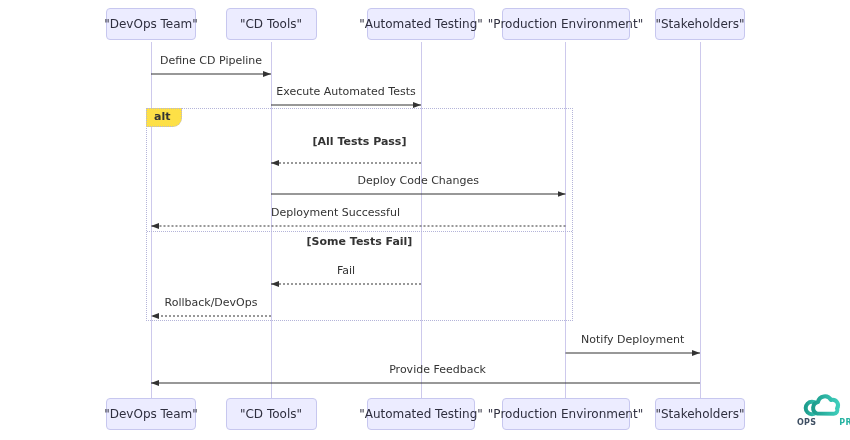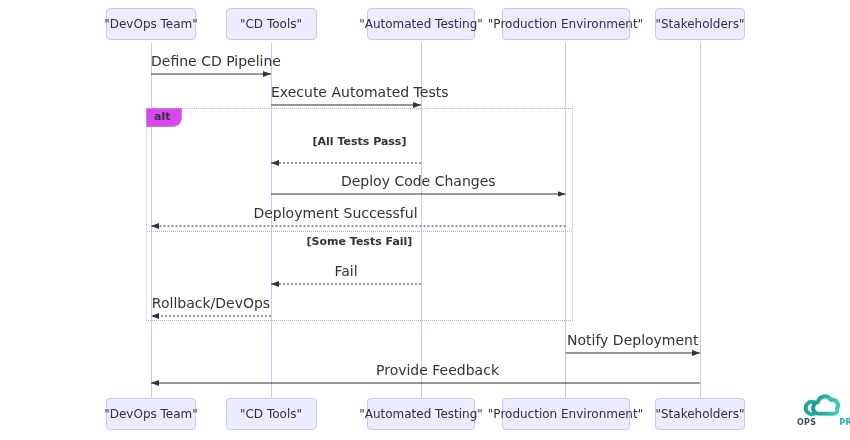--- a/index.html
+++ b/index.html
@@ -29,21 +29,21 @@
   .lifeline {
     position: absolute;
     width: 1px;
     background: #cdc9ec;
   }
   .msg-label {
     position: absolute;
     height: 16px;
     line-height: 16px;
     text-align: center;
-    font-size: 14px;
+    font-size: 11px;
     color: #333333;
     white-space: nowrap;
   }
   #arrow-svg {
     position: absolute;
     left: 0; top: 0;
     width: 850px; height: 440px;
     pointer-events: none;
   }
   .msg-line { stroke: #333333; stroke-width: 1.2; fill: none; }
@@ -51,21 +51,21 @@
   .alt-frame {
     position: absolute;
     left: 146px; top: 108px;
     width: 427px; height: 213px;
     border: 1px dotted #b4b4d9;
     box-sizing: border-box;
   }
   .alt-tab {
     position: absolute;
     top: -1px; left: -1px;
-    background: #d946ef;
+    background: #fde047;
     border: 1px dotted #b4b4d9;
     border-radius: 0 0 9px 0;
     padding: 1px 11px 3px 7px;
     font-size: 11px;
     font-weight: bold;
     color: #333333;
   }
   .alt-guard {
     position: absolute;
     left: 0; width: 100%;

